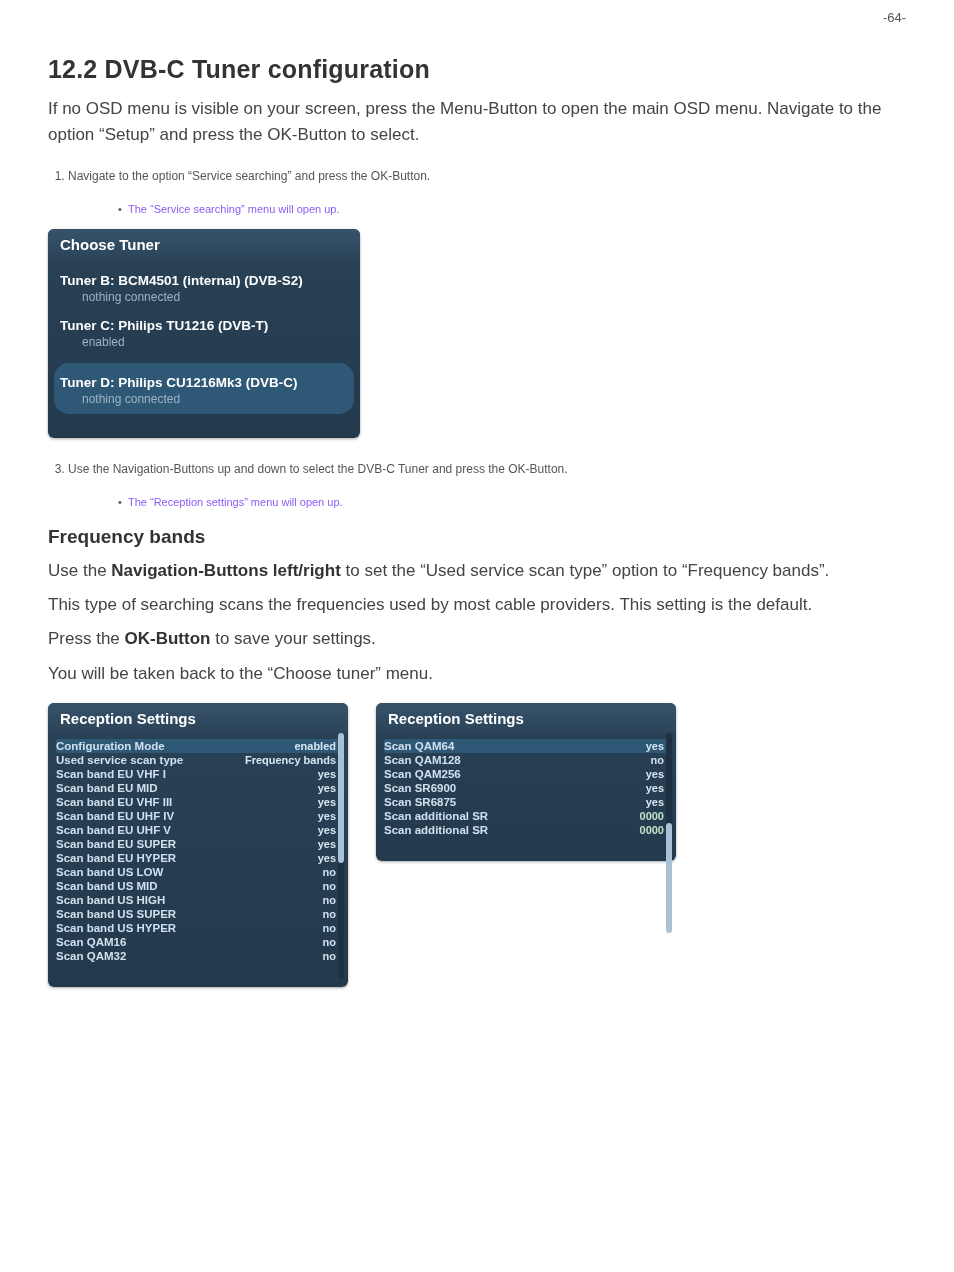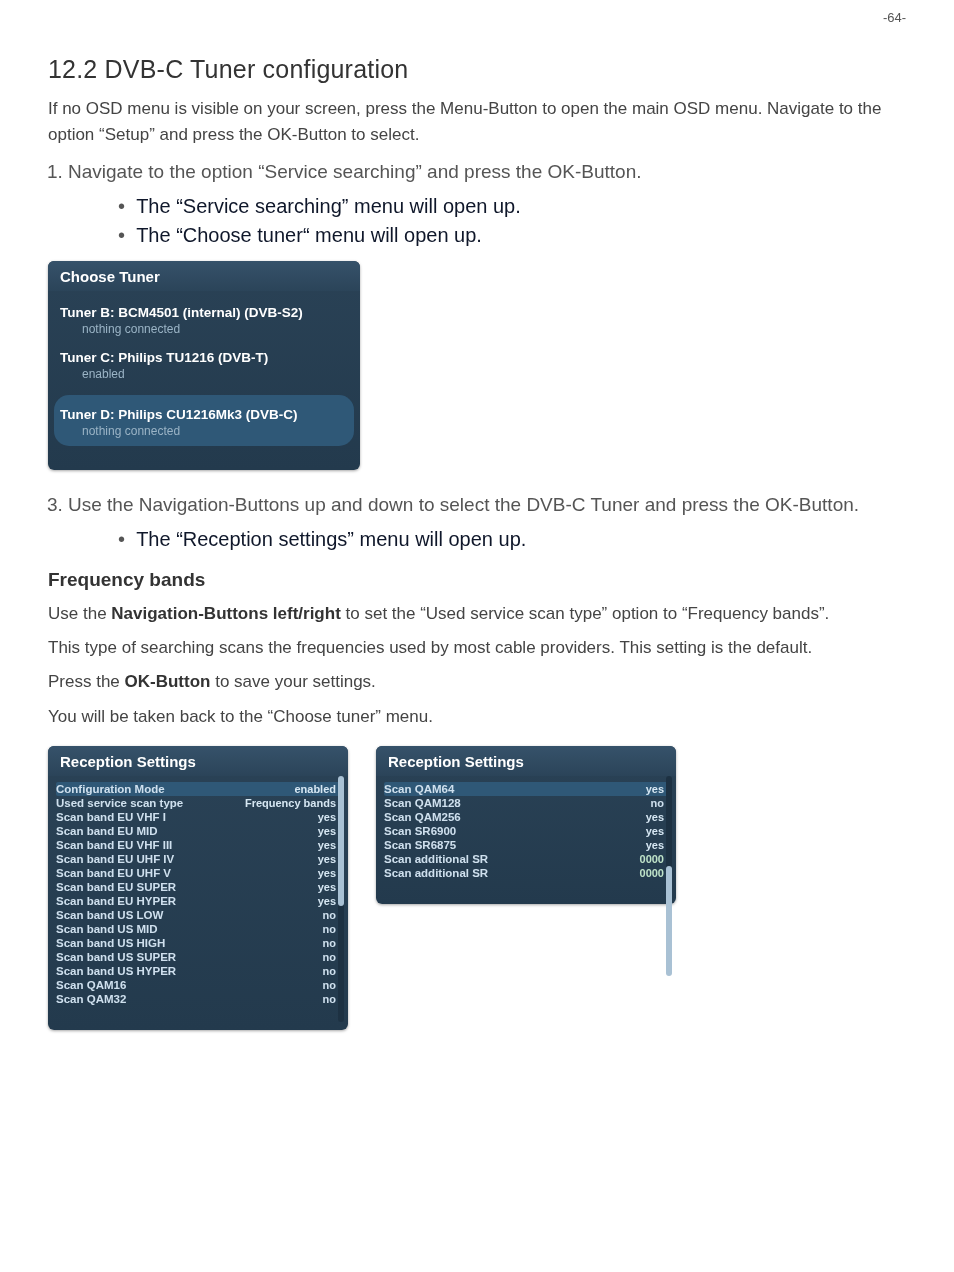--- a/index.html
+++ b/index.html
@@ -1,23 +1,23 @@
 <!DOCTYPE html>
 <html><head>
 <meta charset="utf-8">
 <style>
   html,body{margin:0;padding:0;background:#fff;color:#333;font-family:Arial,Helvetica,sans-serif}
   .page{width:954px;min-height:1272px;box-sizing:border-box;padding:10px 48px 40px}
   .pgnum{text-align:right;font-size:13px;color:#555;margin-bottom:30px}
-  h1.sect{font-size:25px;font-weight:400;color:#333;margin:13px 0 12px;letter-spacing:.2px}
+  h1.sect{font-size:25px;font-weight:700;color:#333;margin:13px 0 12px;letter-spacing:.2px}
   p.body{font-size:17px;line-height:1.55;color:#444;margin:8px 0}
   ol.steps{list-style:decimal;margin:6px 0 6px 0;padding-left:20px}
-  ol.steps li{font-size:19px;color:#555;margin:12px 0}
+  ol.steps li{font-size:12px;color:#555;margin:20px 0}
   ul.bul{list-style:none;margin:2px 0 6px 0;padding-left:70px}
-  ul.bul li{font-size:20px;color:#0f172a;margin:4px 0}
+  ul.bul li{font-size:11px;color:#8b5cf6;margin:4px 0}
   ul.bul li::before{content:"\2022\00a0\00a0";color:#555}
   h2.sub{font-size:19px;font-weight:600;color:#333;margin:18px 0 10px}
   strong{font-weight:700;color:#333}
   
   .osd{background:linear-gradient(#2a4256,#233a4d);border-radius:6px;box-shadow:0 1px 3px rgba(0,0,0,.35);color:#cdddea;font-family:Arial,sans-serif}
   .osd .title{font-weight:700;color:#fff;font-size:15px;padding:7px 12px 6px;background:linear-gradient(#36526a,#2b4459);border-radius:6px 6px 0 0}
   .osd .body{padding:8px 12px 18px}
   .tuner-block{padding:6px 0 8px}
   .tuner-block.sel{background:#2f5877;margin:6px -6px;padding:12px 6px 8px;border-radius:15px}
   .tuner-main{color:#fff;font-weight:700;font-size:13.5px}
@@ -45,23 +45,20 @@
 <h1 class="sect">12.2 DVB-C Tuner configuration</h1>
 
 <p class="body">If no OSD menu is visible on your screen, press the Menu-Button to open the main OSD menu. Navigate to the option “Setup” and press the OK-Button to select.</p>
 
 <ol class="steps">
   <li>Navigate to the option “Service searching” and press the OK-Button.</li>
 </ol>
 <ul class="bul">
       <li>The “Service searching” menu will open up.</li>
     </ul>
-<ul class="bul">
-      <li>The “Choose tuner“ menu will open up.</li>
-    </ul>
 
 <div class="osd osd1">
   <div class="title">Choose Tuner</div>
   <div class="body" id="osd1-body">
         <div class="tuner-block">
           <div class="tuner-main">Tuner B: BCM4501 (internal) (DVB-S2)</div>
           <div class="tuner-sub">nothing connected</div>
         </div>
         <div class="tuner-block">
           <div class="tuner-main">Tuner C: Philips TU1216 (DVB-T)</div>

